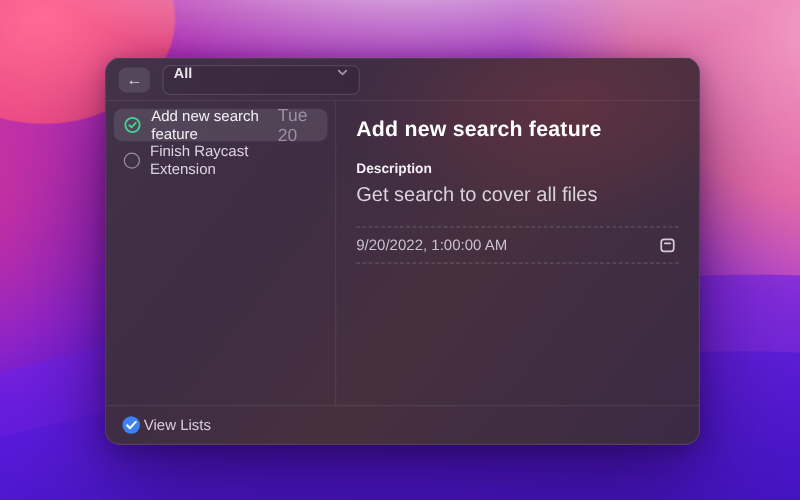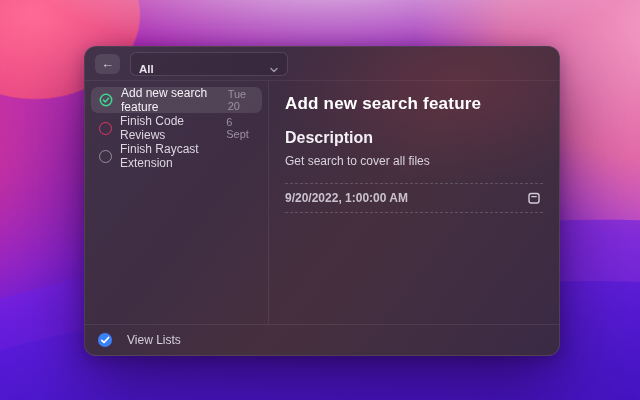--- a/index.html
+++ b/index.html
@@ -70,69 +70,69 @@
   .search-input {
     flex:1; background:transparent; border:none; outline:none;
     font-family:"Liberation Sans", sans-serif;
     font-size:13.5px; color:#ece8ee; padding:0;
   }
   .search-input::placeholder { color:#8d8294; }
   .dropdown {
     width:158px; height:24px; border-radius:6px;
     border:1px solid rgba(255,255,255,0.13);
     background:rgba(20,10,25,0.12);
-    display:flex; align-items:flex-end;
+    display:flex; align-items:flex-start;
     padding:0 8px; gap:6px;
     font-size:11.5px; font-weight:bold; color:#e9e4ec;
   }
   .dropdown .chev { margin-left:auto; display:flex; color:#a297a8; }
 
   
   .content { flex:1; display:flex; min-height:0; position:relative; z-index:1; }
   .list-panel {
     width:184px; flex:0 0 184px;
     border-right:1px solid rgba(255,255,255,0.07);
     padding:6px;
   }
   .row {
     height:26px; border-radius:7px;
     display:flex; align-items:center; gap:8px;
     padding:0 8px; margin-bottom:2px;
     font-size:12px; color:#ddd6e1;
   }
   .row.selected { background:rgba(255,255,255,0.10); color:#f4f1f6; }
-  .row .accessory { margin-left:auto; font-size:11px; color:#9c91a3; }
+  .row .accessory { margin-left:auto; font-size:14px; color:#9c91a3; }
   .status-circle {
     width:13px; height:13px; border-radius:50%;
     border:1.5px solid; flex:0 0 13px;
   }
   .circle-red  { border-color:var(--red); }
   .circle-gray { border-color:var(--gray); }
   .check-svg { width:14px; height:14px; flex:0 0 14px; display:block; }
 
   
   .detail-panel { flex:1; padding:13px 16px 0 16px; min-width:0; }
   .detail-title { font-size:17px; font-weight:bold; color:#ffffff; letter-spacing:0.2px; }
-  .section-heading { font-size:16px; font-weight:bold; color:#f3eff5; margin-top:15px; }
-  .section-body { font-size:12px; color:#d9d2dd; margin-top:7px; }
+  .section-heading { font-size:11px; font-weight:bold; color:#f3eff5; margin-top:15px; }
+  .section-body { font-size:16px; color:#d9d2dd; margin-top:7px; }
   .dashed-divider { border-top:1px dashed rgba(255,255,255,0.17); margin-top:15px; }
   .date-row {
     height:29px; display:flex; align-items:center;
     border-bottom:1px dashed rgba(255,255,255,0.17);
     padding-right:2px;
   }
-  .date-value { font-size:12px; color:#c9c1cf;font-weight:bold; }
+  .date-value { font-size:12px; color:#c9c1cf; }
   .calendar-icon { margin-left:auto; display:flex; color:#d3ccd8; }
 
   
   .footer {
     height:31px; flex:0 0 31px;
     border-top:1px solid rgba(255,255,255,0.08);
     display:flex; align-items:center;
-    padding:0 12px; gap:12px;
+    padding:0 12px; gap:0;
     position:relative; z-index:2;
     font-size:12px;
   }
   .app-icon { display:flex; }
   .app-label { color:#d6cfdb; margin-left:2px; }
   .footer-right { margin-left:auto; display:flex; align-items:center; gap:7px; }
   .action-label { color:#efebf2; font-weight:bold; }
   .action-label.secondary { color:#dcd5e1; font-weight:normal; }
   .key-badge {
     min-width:21px; height:18px; padding:0 4px;
@@ -172,25 +172,20 @@
 
       <div class="row selected">
         <svg class="check-svg" viewBox="0 0 14 14">
           <circle cx="7" cy="7" r="5.7" fill="none" stroke="var(--green)" stroke-width="1.5"></circle>
           <path d="M4.4 7.1l1.8 1.8 3.4-3.6" fill="none" stroke="var(--green)" stroke-width="1.5" stroke-linecap="round" stroke-linejoin="round"></path>
         </svg>
         <span>Add new search feature</span>
         <span class="accessory">Tue 20</span>
       </div>
 
-      <div class="row">
-        <span class="status-circle circle-red"></span>
-        <span>Finish Code Reviews</span>
-        <span class="accessory">6 Sept</span>
-      </div>
 
       <div class="row">
         <span class="status-circle circle-gray"></span>
         <span>Finish Raycast Extension</span>
         <span class="accessory"></span>
       </div>
 
     </div>
 
     <div class="detail-panel">

